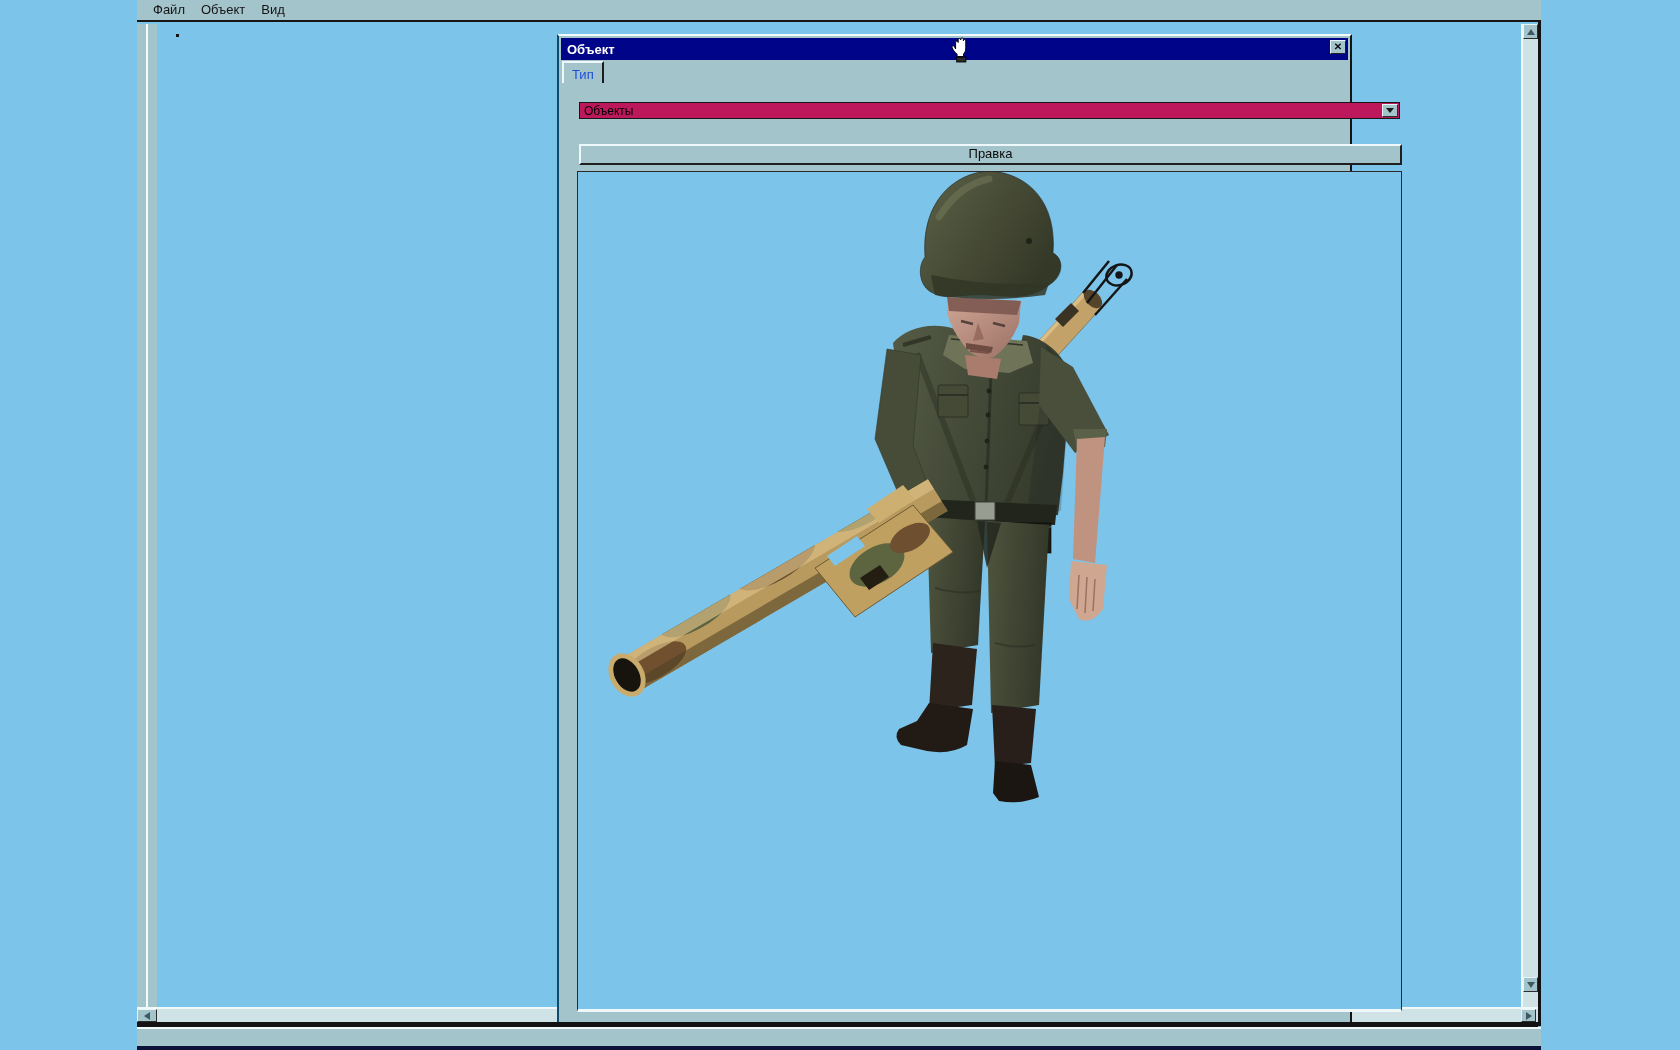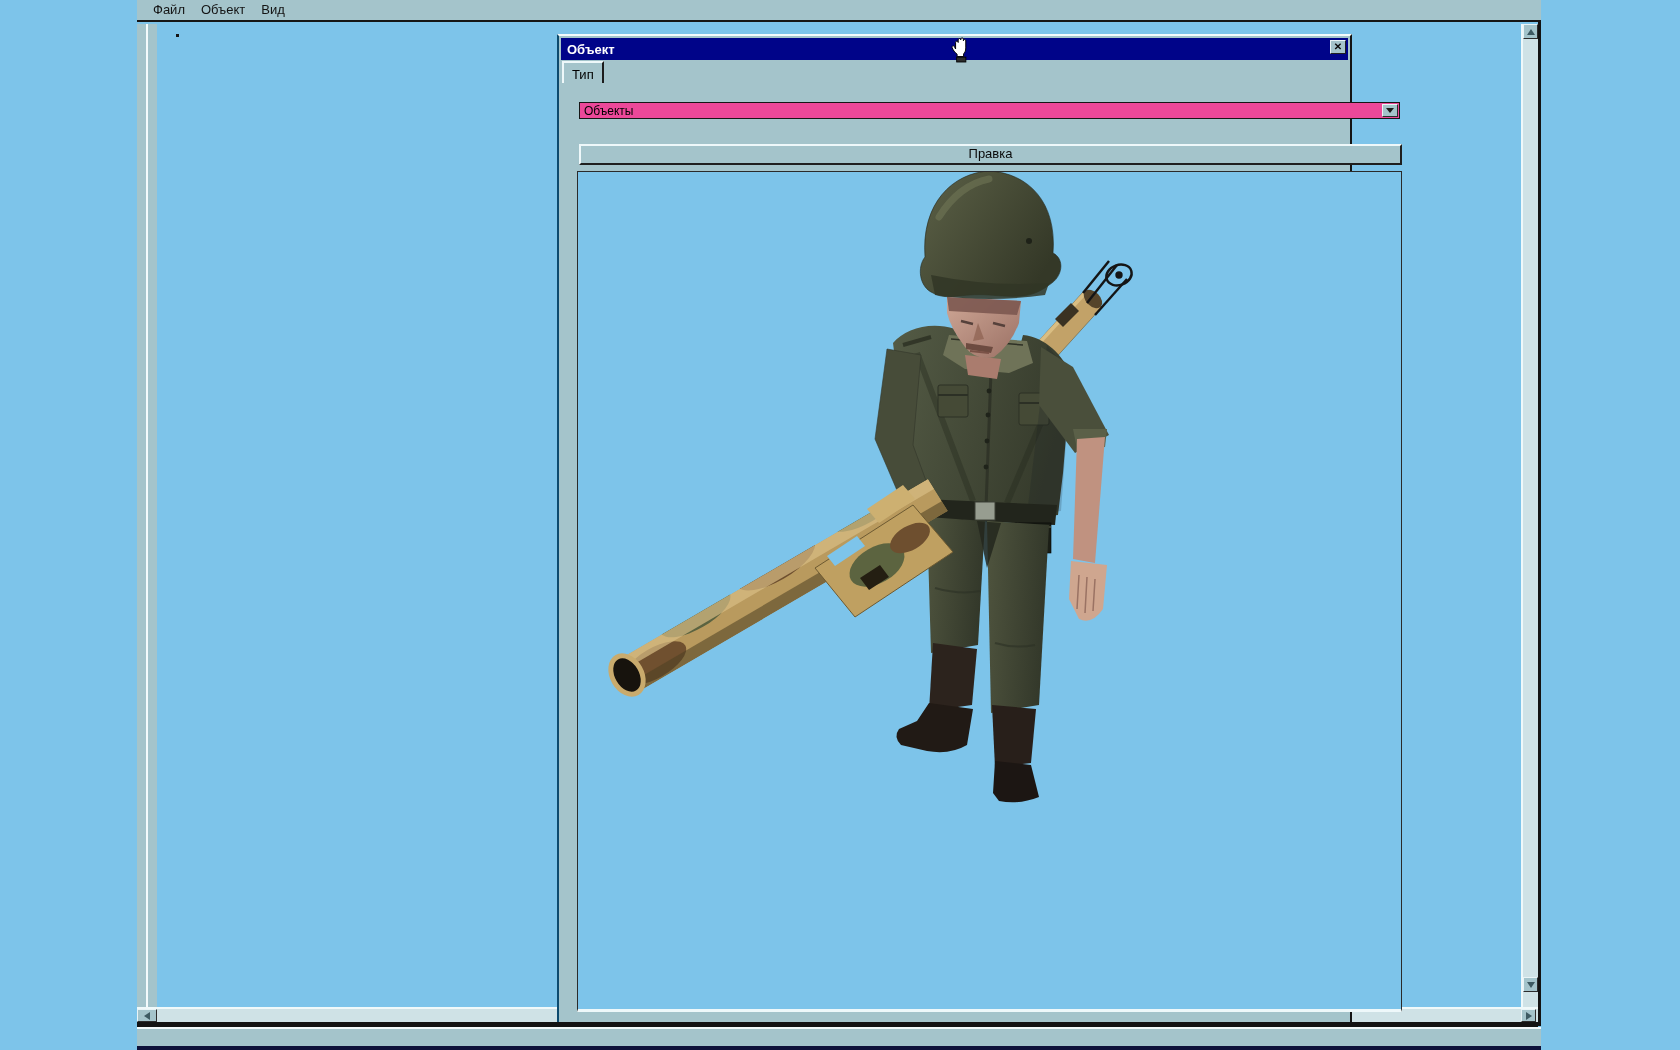--- a/index.html
+++ b/index.html
@@ -40,22 +40,22 @@
           box-sizing:border-box;z-index:10;margin-left:12px;}
   .titlebar{position:absolute;left:2px;top:2px;right:2px;height:22px;background:#000489;color:#ffffff;
             font-weight:bold;font-size:13px;display:flex;align-items:center;padding-left:6px;
             box-sizing:border-box;}
   .closebtn{position:absolute;right:4px;top:4px;width:16px;height:14px;background:#a4c4cb;
             border-top:1px solid #e9f4f6;border-left:1px solid #e9f4f6;border-right:1px solid #202020;
             border-bottom:1px solid #202020;box-sizing:border-box;color:#0a0a0a;font-size:10px;
             font-weight:bold;line-height:11px;text-align:center;cursor:default;}
   .tab{position:absolute;left:3px;top:25px;height:22px;padding:4px 8px 0 8px;background:#a4c4cb;
        border-left:2px solid #eef8fa;border-top:2px solid #eef8fa;border-right:2px solid #1c1c1c;
-       color:#000000;font-size:13px;box-sizing:border-box;}
-  .combo{position:absolute;left:20px;width:821px;height:17px;background:#ec4899;
+       color:#1d4ed8;font-size:13px;box-sizing:border-box;}
+  .combo{position:absolute;left:20px;width:821px;height:17px;background:#be185d;
          border:1px solid #161616;box-sizing:border-box;font-size:12px;color:#000;}
   .combo .val{position:absolute;left:4px;top:1px;white-space:nowrap;}
   .combo .drop{position:absolute;right:1px;top:1px;width:16px;height:13px;background:#a4c4cb;
          border-top:1px solid #e9f4f6;border-left:1px solid #e9f4f6;border-right:1px solid #2c2c2c;
          border-bottom:1px solid #2c2c2c;box-sizing:border-box;display:flex;align-items:center;
          justify-content:center;}
   .combo1{top:66px;} .combo2{top:84px;}
   .hidebtn{position:absolute;left:20px;top:108px;width:823px;height:21px;background:#a4c4cb;
            border-top:2px solid #eef8fa;border-left:2px solid #eef8fa;border-right:2px solid #1f1f1f;
            border-bottom:2px solid #1f1f1f;box-sizing:border-box;font-size:13px;color:#0a0a0a;

